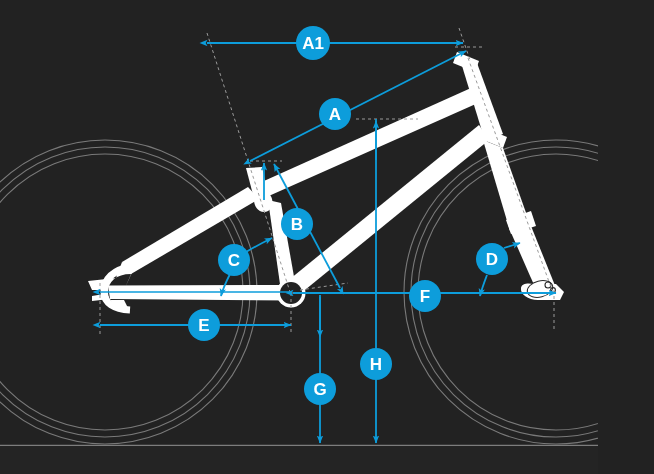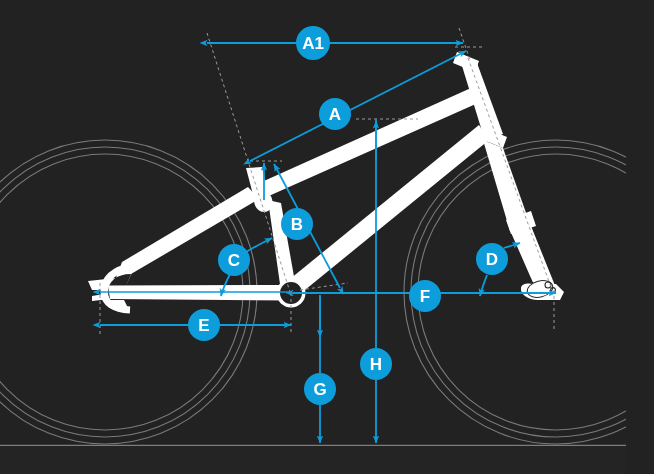--- a/index.html
+++ b/index.html
@@ -9,21 +9,20 @@
   }
   body {
     font-family: "Liberation Sans", sans-serif;
   }
   #diagram-root {
     position: relative;
     width: 598px;
     height: 474px;
     background: #8b5cf6;
     overflow: hidden;
-    padding-left: 28px;
   }
   #geometry-svg {
     position: absolute;
     top: 0;
     left: 0;
     width: 654px;
     height: 474px;
     display: block;
   }
   .label-text {

